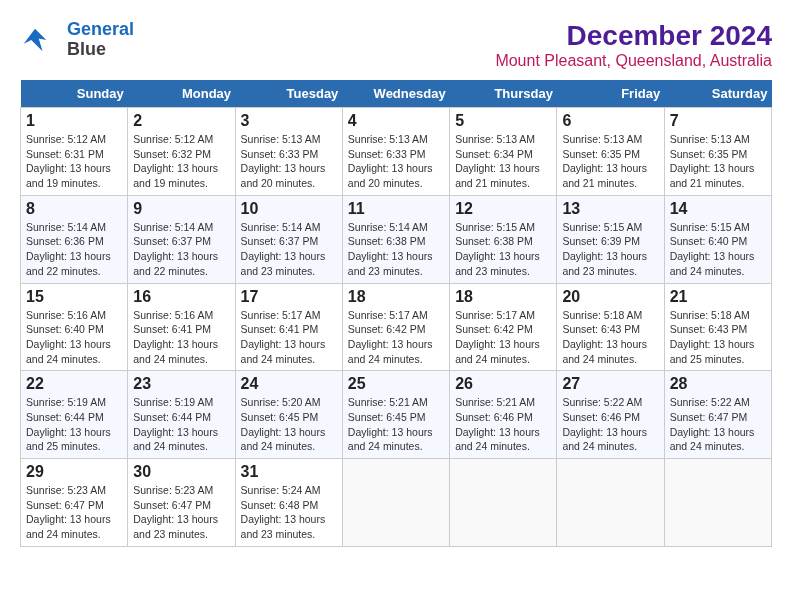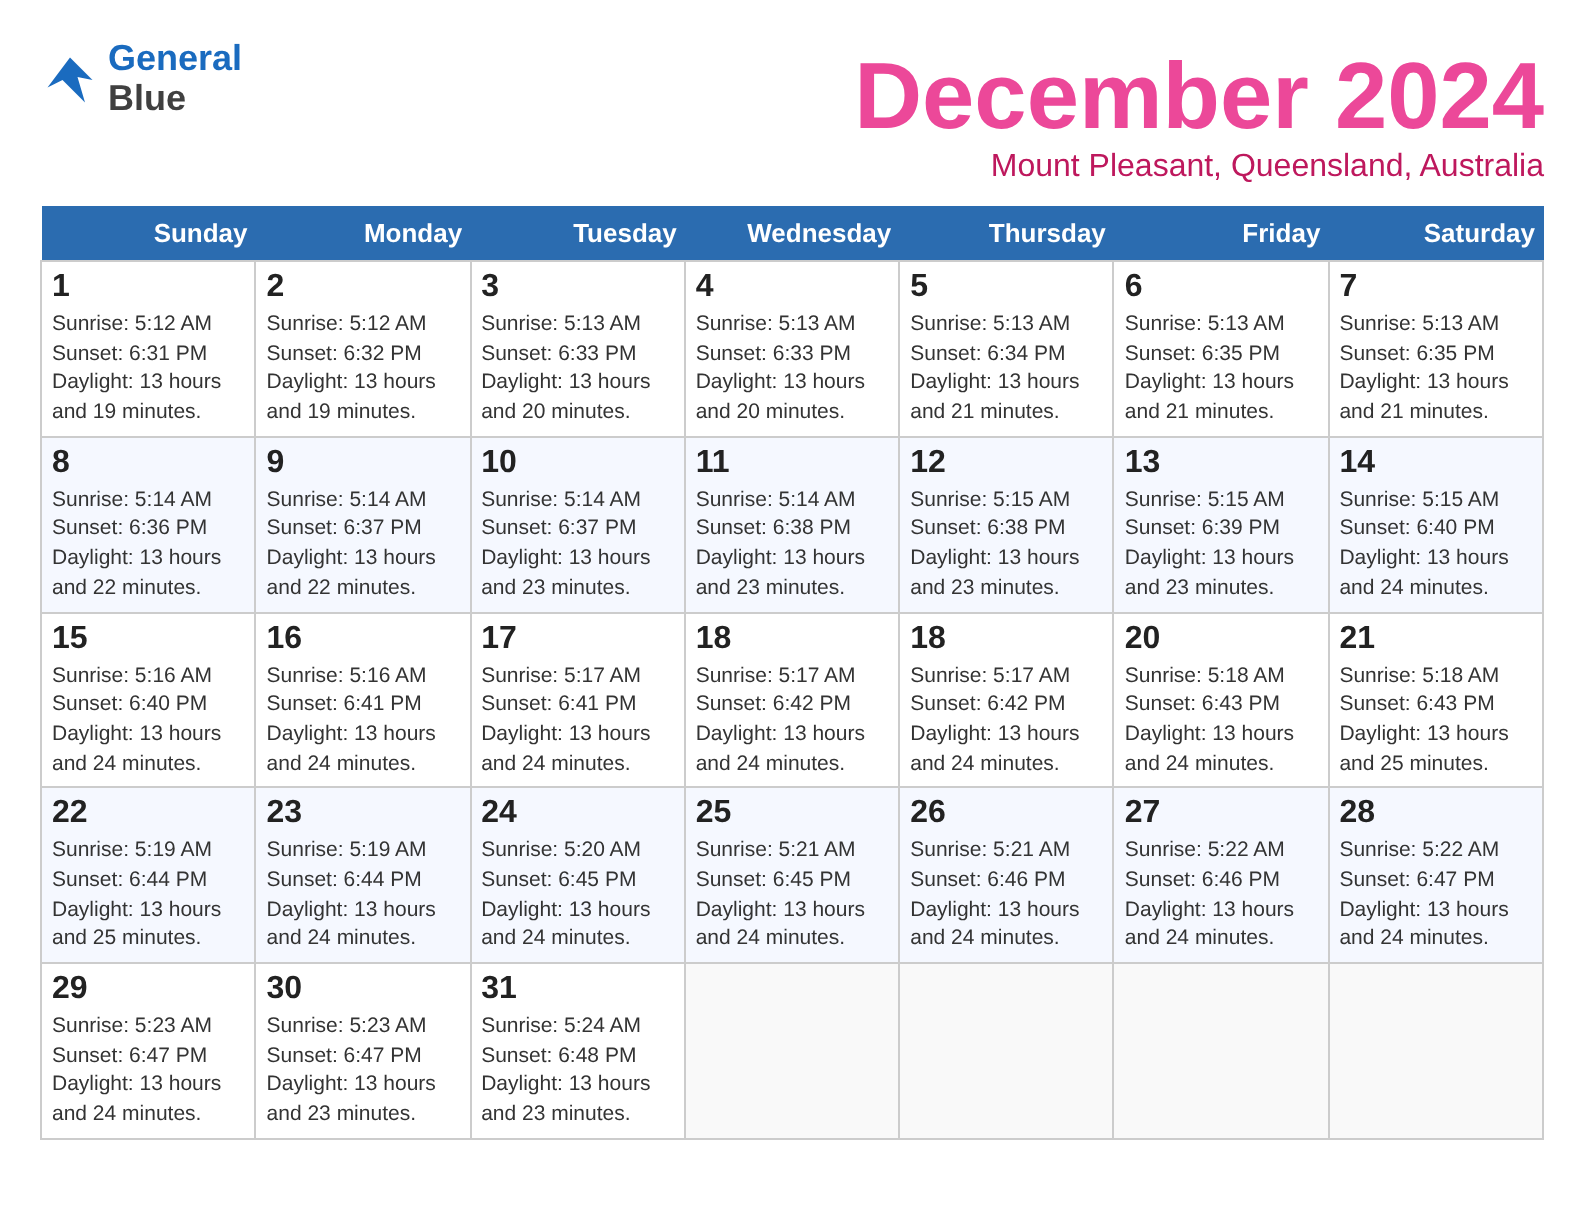--- a/index.html
+++ b/index.html
@@ -12,42 +12,42 @@
     }
     .header-section {
       display: flex;
       justify-content: space-between;
       align-items: flex-start;
       margin-bottom: 10px;
     }
     .logo {
       display: flex;
       align-items: center;
-      gap: 4px;
+      gap: 17px;
     }
     .logo-text {
       font-size: 18px;
       font-weight: bold;
       color: #333;
       line-height: 1.1;
     }
     .logo-text span {
       color: #1a6bbf;
     }
     .logo-bird {
       width: 30px;
       height: 30px;
     }
     .title-section {
       text-align: right;
     }
     .month-title {
-      font-size: 47px;
-      font-weight: bold;
-      color: #ec4899;
+      font-size: 28px;
+      font-weight: bold;
+      color: #4c1d95;
     }
     .location-title {
       font-size: 16px;
       color: #be185d;
     }
     table {
       width: 100%;
       border-collapse: collapse;
       font-size: 11px;
     }

